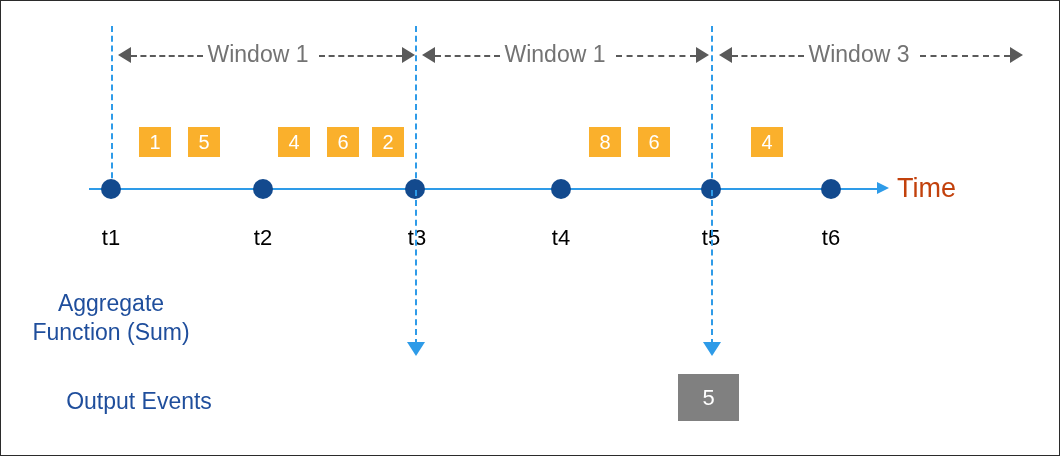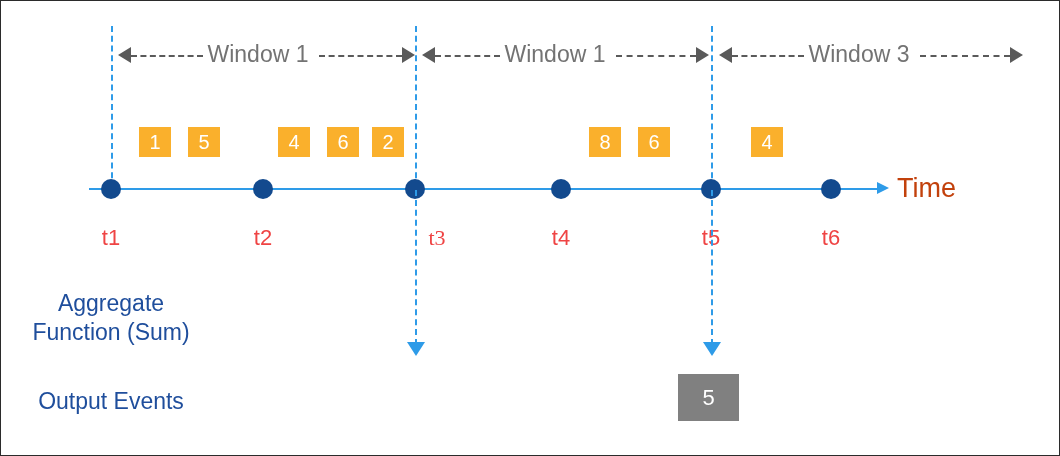--- a/index.html
+++ b/index.html
@@ -78,21 +78,21 @@
   .tick-dot {
     position: absolute;
     width: 20px;
     height: 20px;
     border-radius: 50%;
     background: #134A8E;
     top: 178px;
   }
   .tick-label {
     position: absolute;
-    color: #ef4444;
+    color: #000000;
     font-size: 22px;
     top: 224px;
     text-align: center;
     width: 40px;
   }
   #time-label {
     position: absolute;
     left: 896px;
     top: 172px;
     color: #c2410c;
@@ -133,21 +133,21 @@
   .side-caption {
     position: absolute;
     color: #1F4E9C;
     font-size: 23px;
     line-height: 29px;
     text-align: center;
     width: 220px;
     left: 0px;
   }
   #caption-aggregate { top: 288px; }
-  #caption-output    { top: 386px; }
+  #caption-output    { top: 386px; margin-left: 28px; }
 
   
   .output-box {
     position: absolute;
     width: 61px;
     height: 47px;
     background: #808080;
     color: #ffffff;
     font-size: 22px;
     line-height: 47px;
@@ -195,21 +195,21 @@
   <div id="timeline-arrow"></div>
   <div id="time-label">Time</div>
 
   <div class="tick-dot" style="left:100px;"></div>
   <div class="tick-label" style="left:90px;">t1</div>
 
   <div class="tick-dot" style="left:252px;"></div>
   <div class="tick-label" style="left:242px;">t2</div>
 
   <div class="tick-dot" style="left:404px;"></div>
-  <div class="tick-label" style="left:416px;font-family:Liberation Serif, serif;">t3</div>
+  <div class="tick-label" style="left:396px;">t3</div>
 
   <div class="tick-dot" style="left:550px;"></div>
   <div class="tick-label" style="left:540px;">t4</div>
 
   <div class="tick-dot" style="left:700px;"></div>
   <div class="tick-label" style="left:690px;">t5</div>
 
   <div class="tick-dot" style="left:820px;"></div>
   <div class="tick-label" style="left:810px;">t6</div>
 

